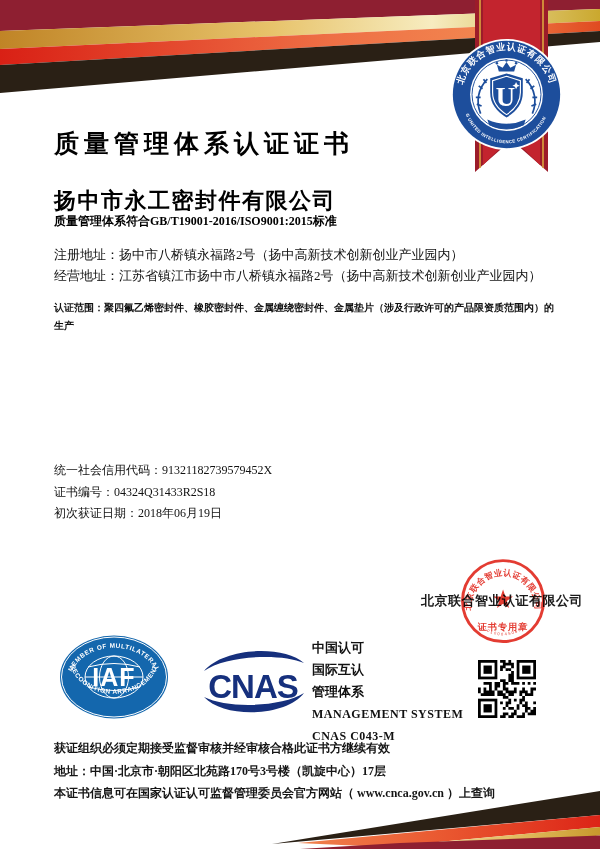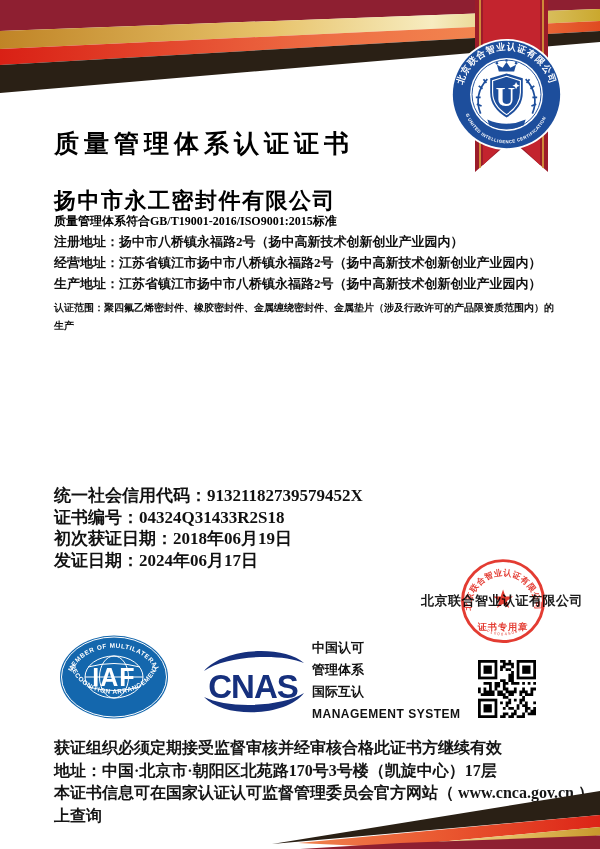--- a/index.html
+++ b/index.html
@@ -6,28 +6,28 @@
   .page{
     position:relative;width:600px;height:849px;background:#ffffff;overflow:hidden;
     font-family:"Liberation Serif","DejaVu Serif",serif;color:#111;
   }
   .abs{position:absolute;}
   svg{display:block;}
   
   .cert-title{top:127px;left:54px;font-size:25px;font-weight:bold;letter-spacing:5px;color:#000;font-family:Liberation Serif, serif;}
   .company-name{top:186px;left:54px;font-size:22px;font-weight:bold;letter-spacing:1.5px;color:#000;}
   .standard-line{top:213px;left:54px;font-size:12px;font-weight:bold;color:#000;}
-  .address-block{top:231px;left:54px;width:505px;font-size:13px;font-weight:bold;line-height:21px;}
+  .address-block{top:244px;left:54px;width:505px;font-size:13px;font-weight:normal;line-height:21px;}
   .scope-block{top:299px;left:54px;width:508px;font-size:10px;font-weight:bold;line-height:17.5px;}
-  .registry-block{top:460px;left:54px;font-size:17px;font-weight:bold;line-height:21.5px;margin-top:25px;}
+  .registry-block{top:460px;left:54px;font-size:12px;font-weight:normal;line-height:21.5px;}
   .issuer-name{top:592px;left:421px;font-size:13px;font-weight:bold;color:#1a1a1a;letter-spacing:0.5px;}
   .accred-block{top:637px;left:312px;line-height:22px;}
   .accred-block .cn{font-size:13px;font-weight:bold;}
-  .accred-block .en{font-size:12px;font-weight:bold;font-family:Liberation Sans, sans-serif;letter-spacing:0.5px;}
-  .footer-block{top:737px;left:54px;font-size:16px;font-weight:bold;line-height:22.5px;color:#151515;}
+  .accred-block .en{font-size:12px;font-weight:bold;font-family:Liberation Serif, serif;letter-spacing:0.5px;}
+  .footer-block{top:737px;left:54px;font-size:12px;font-weight:bold;line-height:22.5px;color:#151515;}
   .seal-wrap{left:457px;top:556px;mix-blend-mode:multiply;opacity:.95;}
 </style>
 </head>
 <body>
 
 <div class="page">
 
   <svg class="abs" style="top:0;left:0;" width="600" height="100" viewBox="0 0 600 100">
     <defs>
       <linearGradient id="gGoldT" x1="0" y1="0" x2="1" y2="0">
@@ -96,30 +96,28 @@
     <path d="M40,86 Q60,95 80,86 L78,92 Q60,100 42,92 Z" fill="#1d4e9c"></path>
   </svg>
 
   <div class="abs cert-title">质量管理体系认证证书</div>
   <div class="abs company-name">扬中市永工密封件有限公司</div>
   <div class="abs standard-line">质量管理体系符合GB/T19001-2016/ISO9001:2015标准</div>
 
   <div class="abs address-block">
     <div>注册地址：扬中市八桥镇永福路2号（扬中高新技术创新创业产业园内）</div>
     <div>经营地址：江苏省镇江市扬中市八桥镇永福路2号（扬中高新技术创新创业产业园内）</div>
-    <div>生产地址：江苏省镇江市扬中市八桥镇永福路2号（扬中高新技术创新创业产业园内）</div>
   </div>
 
   <div class="abs scope-block">认证范围：聚四氟乙烯密封件、橡胶密封件、金属缠绕密封件、金属垫片（涉及行政许可的产品限资质范围内）的生产</div>
 
   <div class="abs registry-block">
     <div>统一社会信用代码：91321182739579452X</div>
     <div>证书编号：04324Q31433R2S18</div>
     <div>初次获证日期：2018年06月19日</div>
-    <div>发证日期：2024年06月17日</div>
   </div>
 
   <div class="abs issuer-name">北京联合智业认证有限公司</div>
 
   <svg class="abs seal-wrap" width="92" height="92" viewBox="0 0 100 100">
     <defs>
       <path id="sTop" d="M 17,68 A 35 35 0 1 1 83,68" fill="none"></path>
       <path id="sBot" d="M 13,57 A 38 38 0 0 0 87,57" fill="none"></path>
     </defs>
     <circle cx="50" cy="49" r="44" fill="none" stroke="#e23127" stroke-width="3.2"></circle>
@@ -157,23 +155,24 @@
   </svg>
 
   <svg class="abs" style="top:641px;left:196px;" width="114" height="78" viewBox="0 0 114 78">
     <path d="M8,30 C28,6 88,4 108,22 C86,12 30,14 8,30 Z" fill="#16307d"></path>
     <text x="57" y="57" text-anchor="middle" font-size="33" font-weight="bold" fill="#16307d" font-family="Liberation Sans,sans-serif" letter-spacing="-1">CNAS</text>
     <path d="M8,56 C28,78 90,76 108,52 C86,66 32,68 8,56 Z" fill="#16307d"></path>
   </svg>
 
   <div class="abs accred-block">
     <div class="cn">中国认可</div>
+    <div class="cn">国际互认</div>
     <div class="cn">管理体系</div>
-    <div class="cn">国际互认</div>
     <div class="en">MANAGEMENT SYSTEM</div>
+    <div class="en">CNAS C043-M</div>
   </div>
 
   <div class="abs" style="top:660px;left:478px;">
     <svg id="qr" width="58" height="58" viewBox="0 0 100 100">
         <path d="M38.10 0.00h4.76v4.76h-4.76zM42.86 0.00h4.76v4.76h-4.76zM52.38 0.00h4.76v4.76h-4.76zM42.86 4.76h4.76v4.76h-4.76zM47.62 4.76h4.76v4.76h-4.76zM52.38 4.76h4.76v4.76h-4.76zM57.14 4.76h4.76v4.76h-4.76zM38.10 9.52h4.76v4.76h-4.76zM42.86 9.52h4.76v4.76h-4.76zM57.14 9.52h4.76v4.76h-4.76zM38.10 14.29h4.76v4.76h-4.76zM47.62 14.29h4.76v4.76h-4.76zM52.38 14.29h4.76v4.76h-4.76zM57.14 19.05h4.76v4.76h-4.76zM52.38 23.81h4.76v4.76h-4.76zM57.14 23.81h4.76v4.76h-4.76zM52.38 28.57h4.76v4.76h-4.76zM57.14 28.57h4.76v4.76h-4.76zM38.10 33.33h4.76v4.76h-4.76zM42.86 33.33h4.76v4.76h-4.76zM52.38 33.33h4.76v4.76h-4.76zM57.14 33.33h4.76v4.76h-4.76zM9.52 38.10h4.76v4.76h-4.76zM14.29 38.10h4.76v4.76h-4.76zM19.05 38.10h4.76v4.76h-4.76zM28.57 38.10h4.76v4.76h-4.76zM33.33 38.10h4.76v4.76h-4.76zM42.86 38.10h4.76v4.76h-4.76zM47.62 38.10h4.76v4.76h-4.76zM57.14 38.10h4.76v4.76h-4.76zM61.90 38.10h4.76v4.76h-4.76zM66.67 38.10h4.76v4.76h-4.76zM76.19 38.10h4.76v4.76h-4.76zM85.71 38.10h4.76v4.76h-4.76zM95.24 38.10h4.76v4.76h-4.76zM19.05 42.86h4.76v4.76h-4.76zM28.57 42.86h4.76v4.76h-4.76zM33.33 42.86h4.76v4.76h-4.76zM42.86 42.86h4.76v4.76h-4.76zM0.00 47.62h4.76v4.76h-4.76zM9.52 47.62h4.76v4.76h-4.76zM19.05 47.62h4.76v4.76h-4.76zM28.57 47.62h4.76v4.76h-4.76zM42.86 47.62h4.76v4.76h-4.76zM47.62 47.62h4.76v4.76h-4.76zM61.90 47.62h4.76v4.76h-4.76zM76.19 47.62h4.76v4.76h-4.76zM90.48 47.62h4.76v4.76h-4.76zM95.24 47.62h4.76v4.76h-4.76zM0.00 52.38h4.76v4.76h-4.76zM9.52 52.38h4.76v4.76h-4.76zM14.29 52.38h4.76v4.76h-4.76zM19.05 52.38h4.76v4.76h-4.76zM23.81 52.38h4.76v4.76h-4.76zM33.33 52.38h4.76v4.76h-4.76zM38.10 52.38h4.76v4.76h-4.76zM47.62 52.38h4.76v4.76h-4.76zM52.38 52.38h4.76v4.76h-4.76zM57.14 52.38h4.76v4.76h-4.76zM61.90 52.38h4.76v4.76h-4.76zM71.43 52.38h4.76v4.76h-4.76zM76.19 52.38h4.76v4.76h-4.76zM80.95 52.38h4.76v4.76h-4.76zM90.48 52.38h4.76v4.76h-4.76zM4.76 57.14h4.76v4.76h-4.76zM9.52 57.14h4.76v4.76h-4.76zM14.29 57.14h4.76v4.76h-4.76zM19.05 57.14h4.76v4.76h-4.76zM23.81 57.14h4.76v4.76h-4.76zM33.33 57.14h4.76v4.76h-4.76zM38.10 57.14h4.76v4.76h-4.76zM42.86 57.14h4.76v4.76h-4.76zM52.38 57.14h4.76v4.76h-4.76zM57.14 57.14h4.76v4.76h-4.76zM71.43 57.14h4.76v4.76h-4.76zM80.95 57.14h4.76v4.76h-4.76zM85.71 57.14h4.76v4.76h-4.76zM90.48 57.14h4.76v4.76h-4.76zM42.86 61.90h4.76v4.76h-4.76zM47.62 61.90h4.76v4.76h-4.76zM76.19 61.90h4.76v4.76h-4.76zM52.38 66.67h4.76v4.76h-4.76zM61.90 66.67h4.76v4.76h-4.76zM71.43 66.67h4.76v4.76h-4.76zM76.19 66.67h4.76v4.76h-4.76zM38.10 71.43h4.76v4.76h-4.76zM47.62 71.43h4.76v4.76h-4.76zM52.38 71.43h4.76v4.76h-4.76zM71.43 71.43h4.76v4.76h-4.76zM80.95 71.43h4.76v4.76h-4.76zM95.24 71.43h4.76v4.76h-4.76zM47.62 76.19h4.76v4.76h-4.76zM66.67 76.19h4.76v4.76h-4.76zM76.19 76.19h4.76v4.76h-4.76zM80.95 76.19h4.76v4.76h-4.76zM42.86 80.95h4.76v4.76h-4.76zM52.38 80.95h4.76v4.76h-4.76zM57.14 80.95h4.76v4.76h-4.76zM66.67 80.95h4.76v4.76h-4.76zM80.95 80.95h4.76v4.76h-4.76zM85.71 80.95h4.76v4.76h-4.76zM95.24 80.95h4.76v4.76h-4.76zM61.90 85.71h4.76v4.76h-4.76zM80.95 85.71h4.76v4.76h-4.76zM90.48 85.71h4.76v4.76h-4.76zM95.24 85.71h4.76v4.76h-4.76zM42.86 90.48h4.76v4.76h-4.76zM47.62 90.48h4.76v4.76h-4.76zM57.14 90.48h4.76v4.76h-4.76zM61.90 90.48h4.76v4.76h-4.76zM76.19 90.48h4.76v4.76h-4.76zM85.71 90.48h4.76v4.76h-4.76zM90.48 90.48h4.76v4.76h-4.76zM95.24 90.48h4.76v4.76h-4.76zM38.10 95.24h4.76v4.76h-4.76zM42.86 95.24h4.76v4.76h-4.76zM52.38 95.24h4.76v4.76h-4.76zM57.14 95.24h4.76v4.76h-4.76zM66.67 95.24h4.76v4.76h-4.76zM71.43 95.24h4.76v4.76h-4.76zM76.19 95.24h4.76v4.76h-4.76z" fill="#000"></path>
         <rect x="0" y="0" width="33.333333333333336" height="33.333333333333336" fill="#000"></rect>
         <rect x="4.761904761904762" y="4.761904761904762" width="23.80952380952381" height="23.80952380952381" fill="#fff"></rect>
         <rect x="9.523809523809524" y="9.523809523809524" width="14.285714285714285" height="14.285714285714285" fill="#000"></rect>
         <rect x="66.66666666666667" y="0" width="33.333333333333336" height="33.333333333333336" fill="#000"></rect>
         <rect x="71.42857142857143" y="4.761904761904762" width="23.80952380952381" height="23.80952380952381" fill="#fff"></rect>

